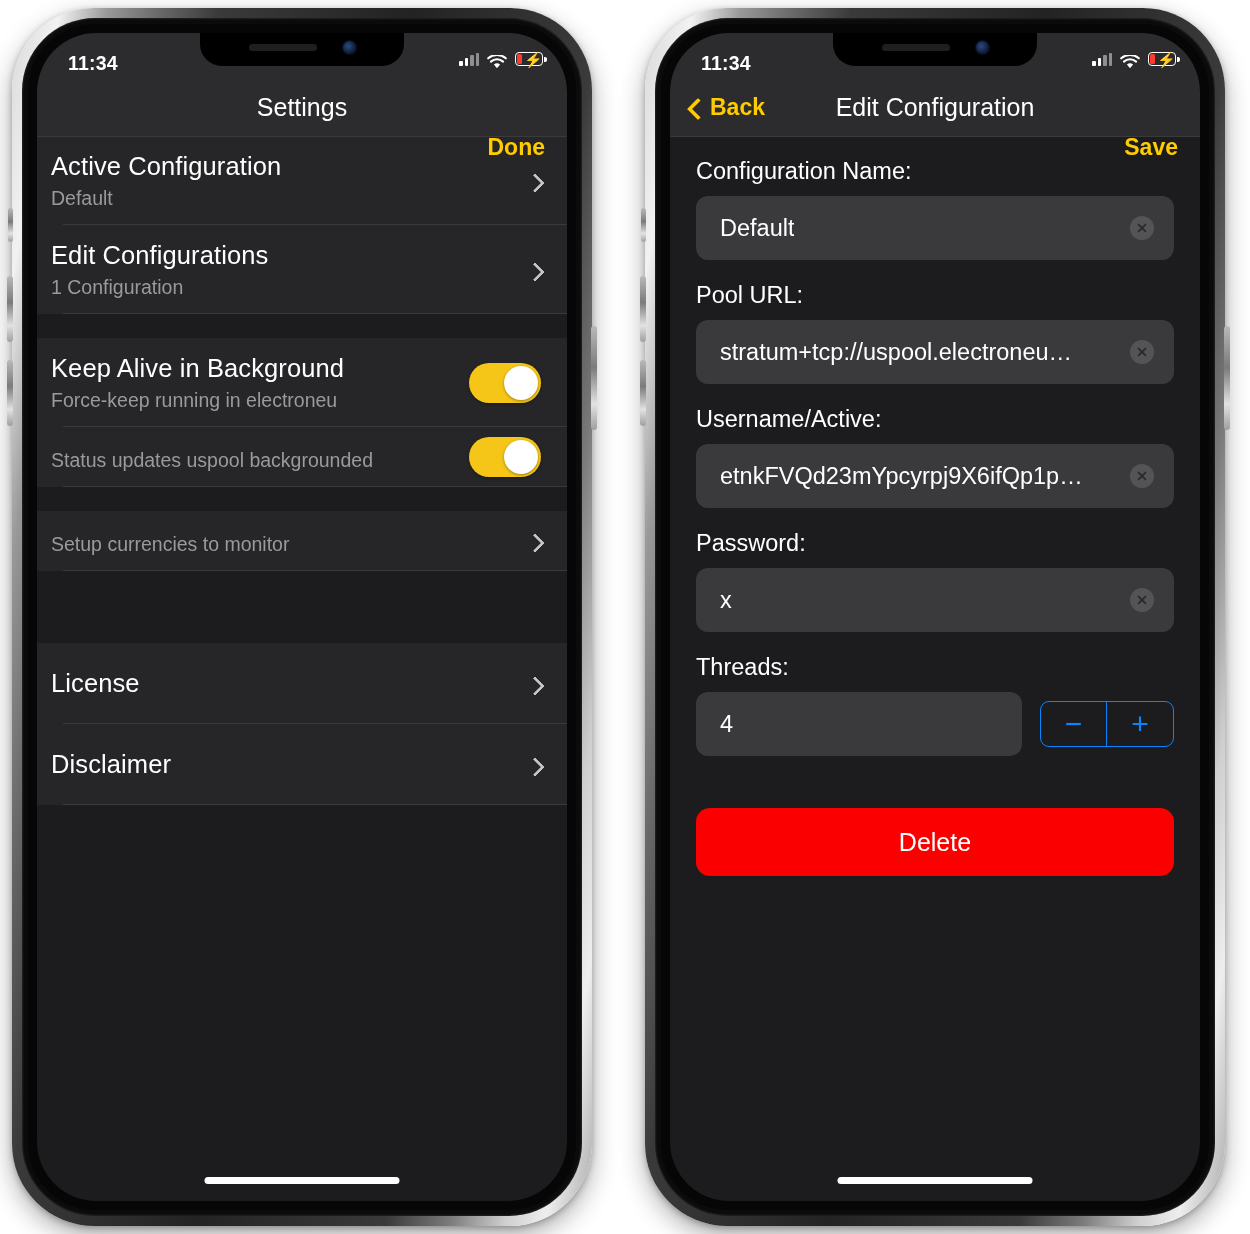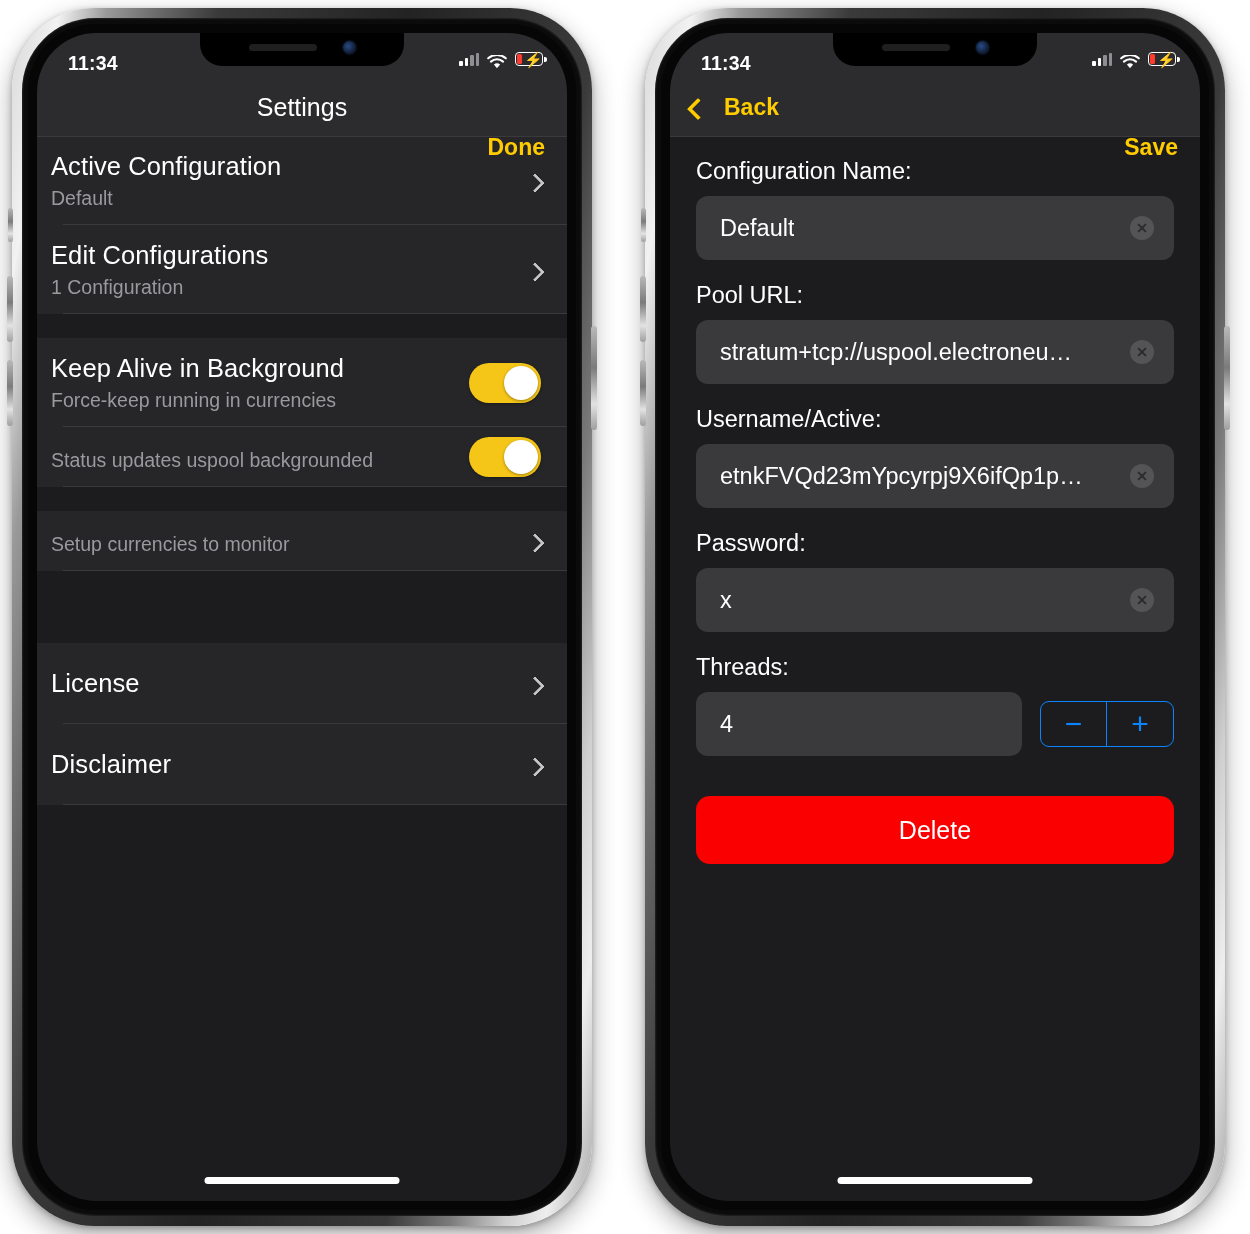--- a/index.html
+++ b/index.html
@@ -169,21 +169,21 @@
     color:#FFCC00;
     font-size: 23px;
     font-weight: bold;
     margin-top: 39px;
   }
   .nav-left {
     position:absolute; left: 18px; top: 15px;
     color:#FFCC00;
     font-size: 23px;
     font-weight: bold;
-    display:flex; align-items:center; gap: 24px;
+    display:flex; align-items:center; gap: 10px;
   }
   .chev-back {
     width: 12px; height: 20px;
     position: relative;
     display:inline-block;
   }
   .chev-back::before {
     content:"";
     position:absolute; left:2px; top:3px;
     width:12px; height:12px;
@@ -315,21 +315,21 @@
     color: #0A84FF;
     font-size: 30px;
     line-height: 1;
     cursor: pointer;
     font-family: "Liberation Sans", sans-serif;
     padding: 0;
   }
   .stepper button:first-child { border-right: 1.6px solid #0A84FF; }
 
   .delete-btn {
-    margin-top: 40px;
+    margin-top: 52px;
     width: 100%;
     height: 68px;
     background: #FA0000;
     border: none;
     border-radius: 14px;
     color: #ffffff;
     font-size: 25px;
     font-family: "Liberation Sans", sans-serif;
     cursor: pointer;
   }
@@ -408,21 +408,21 @@
                 <div class="chev"></div>
                 <div class="divider"></div>
               </div>
             </div>
 
             <div class="gap"></div>
 
             <div class="list-group">
               <div class="row">
                 <div class="row-title">Keep Alive in Background</div>
-                <div class="row-sub">Force-keep running in currencies</div>
+                <div class="row-sub">Force-keep running in electroneu</div>
                 <div class="toggle">
                     <div class="knob"></div>
                   </div>
                 <div class="divider"></div>
               </div>
               <div class="row">
                 <div class="row-sub">Status updates uspool backgrounded</div>
                 <div class="toggle">
                     <div class="knob"></div>
                   </div>
@@ -498,20 +498,21 @@
                 <div class="bolt">⚡</div>
               </div>
             </div>
           </div>
 
           <div class="navbar">
             <div class="nav-left">
               <span class="chev-back"></span>
               <span>Back</span>
             </div>
+            <div class="nav-title">Edit Configuration</div>
             <div class="nav-right">Save</div>
           </div>
 
           <div class="page">
             <div class="form">
 
               
               <div class="field-label">Configuration Name:</div>
               <div class="textfield">
                 <span class="value">Default</span>

